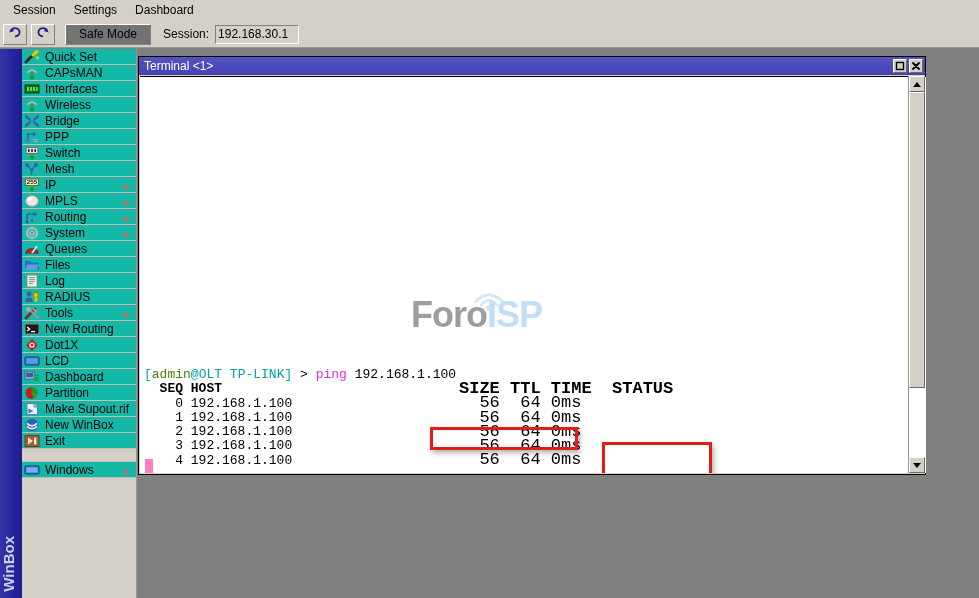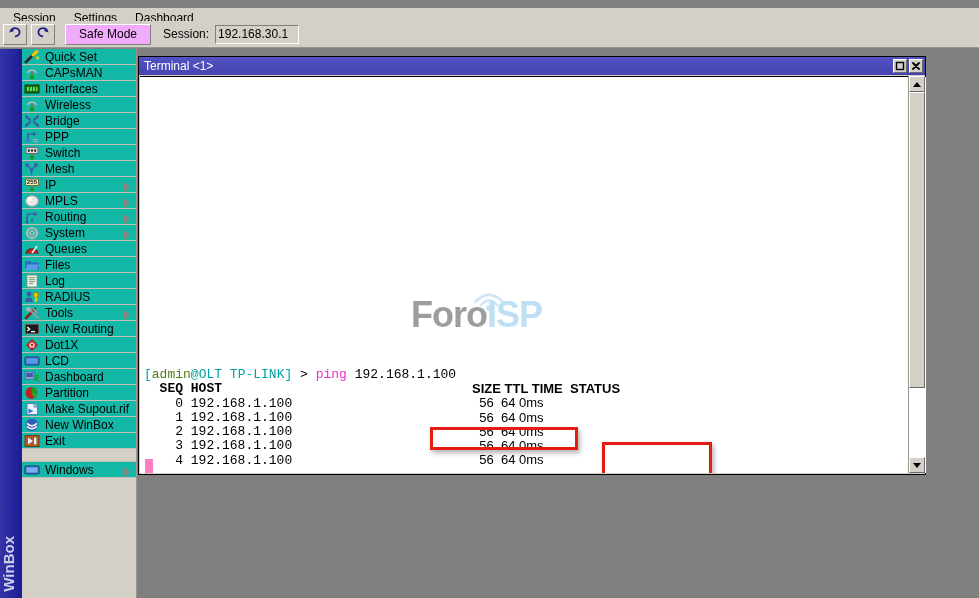--- a/index.html
+++ b/index.html
@@ -16,21 +16,20 @@
   }
 
   
   #menubar {
     position: absolute; left: 0; top: 0;
     width: 979px; height: 21px;
     background: #d4d0c8;
     display: flex; align-items: center;
     padding-left: 4px;
     border-bottom: 1px solid #d4d0c8;
-    margin-top: 8px;
   }
   .menu-item {
     font-size: 12px;
     padding: 2px 9px;
     color: #000;
     cursor: default;
     white-space: nowrap;
   }
 
   
@@ -47,21 +46,21 @@
     background: #d4d0c8;
     border: 1px solid #ffffff;
     border-right-color: #808080;
     border-bottom-color: #808080;
     margin-right: 4px;
     display: flex; align-items: center; justify-content: center;
     cursor: default;
   }
   .tb-text-btn {
     height: 21px;
-    background: #f0abfc;
+    background: #737373;
     border: 1px solid #ffffff;
     border-right-color: #808080;
     border-bottom-color: #808080;
     padding: 0 13px;
     display: flex; align-items: center; justify-content: center;
     font-size: 12px;
     margin-left: 6px; margin-right: 12px;
     cursor: default;
   }
   #session-label { font-size: 12px; margin-right: 6px; }
@@ -220,23 +219,23 @@
   #cursor-block {
     position: absolute;
     left: 5px; top: 382px;
     width: 8px; height: 15px;
     background: #fb7fc0;
   }
 
   
   #term-right {
     position: absolute;
-    left: 332px; top: 305px;
-    font-family: Liberation Sans, sans-serif;
-    font-size: 13px;
+    left: 319px; top: 305px;
+    font-family: Liberation Mono, monospace;
+    font-size: 17px;
     line-height: 14.3px;
     white-space: pre;
     color: #000;
   }
   .bold-hdr { font-weight: bold; }
 
   
   .red-box {
     position: absolute;
     border: 3px solid #e51b16;

